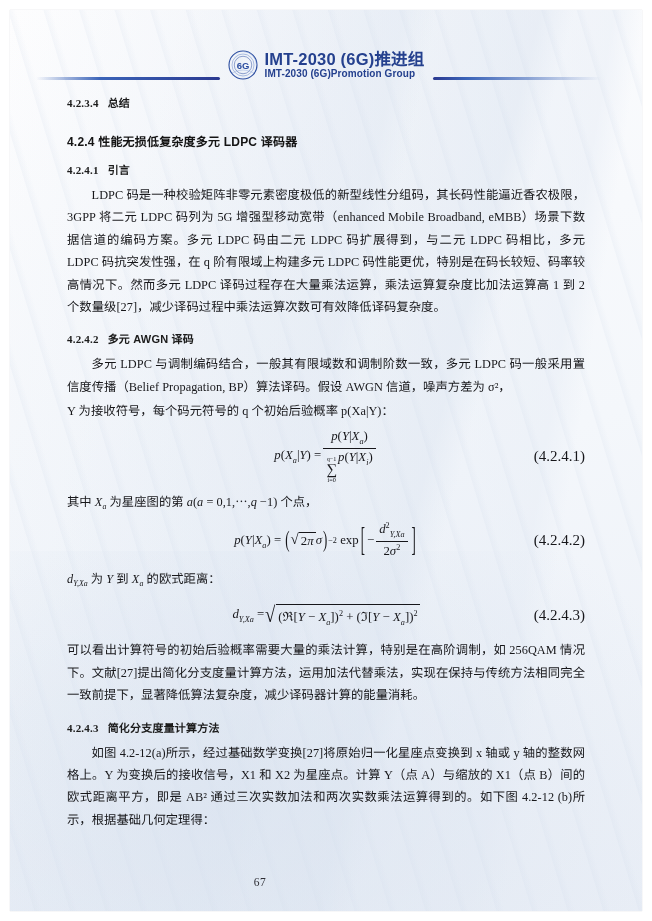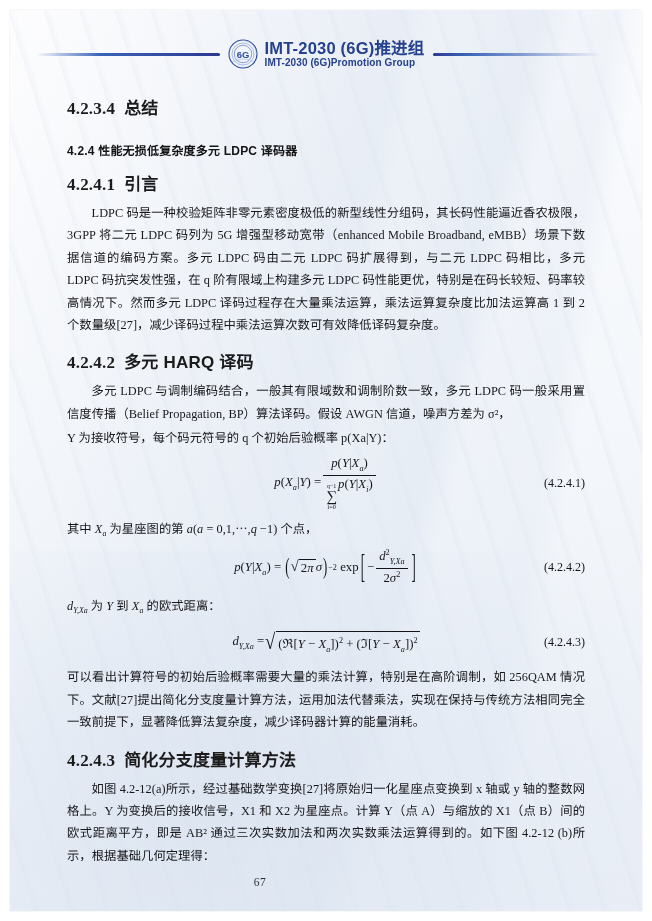--- a/index.html
+++ b/index.html
@@ -60,21 +60,21 @@
     z-index: 3;
   }
 
   
   .hdr {
     position: absolute;
     left: 0; top: 18px;
     width: 632px;
     height: 52px;
     display: flex;
-    align-items: center;
+    align-items: flex-end;
     justify-content: center;
   }
   .hdr-rule {
     height: 3px;
     flex: 1 1 auto;
     background: linear-gradient(90deg, rgba(43,57,144,0) 0%, #3a63b8 35%, #2b3990 100%);
     border-radius: 2px;
   }
   .hdr-rule.right {
     background: linear-gradient(90deg, #2b3990 0%, #3a63b8 18%, rgba(58,99,184,0) 92%);
@@ -114,21 +114,21 @@
 
   
   .body-area {
     position: absolute;
     left: 57px;
     top: 72px;
     width: 518px;
   }
   .h3 {
     font-family: "Liberation Sans", "DejaVu Sans", sans-serif;
-    font-size: 17px;
+    font-size: 11px;
     font-weight: bold;
     color: #1b1b1b;
     margin: 12px 0 7px 0;
     letter-spacing: .2px;
   }
   .h3 .num { font-weight: bold; margin-right: 9px; }
   .h2 {
     font-family: "Liberation Sans", "DejaVu Sans", sans-serif;
     font-size: 12px;
     font-weight: bold;
@@ -163,21 +163,21 @@
     font-family: "Liberation Serif", "DejaVu Serif", serif;
     font-size: 12.8px;
     color: #16161a;
     display: flex;
     align-items: center;
     white-space: nowrap;
   }
   .eq-tag {
     position: absolute;
     right: 0;
-    font-size: 12px;
+    font-size: 15px;
     color: #16161a;
   }
   .frac {
     display: inline-flex;
     flex-direction: column;
     align-items: center;
     vertical-align: middle;
     margin: 0 2px;
   }
   .frac .num, .frac .den { padding: 0 3px; line-height: 1.25; }
@@ -272,21 +272,21 @@
       </div>
 
       <div class="h2">4.2.4 性能无损低复杂度多元 LDPC 译码器</div>
 
       <div class="h3">
         <span class="num lat">4.2.4.1</span><span>引言</span>
       </div>
       <p class="para">LDPC 码是一种校验矩阵非零元素密度极低的新型线性分组码，其长码性能逼近香农极限，3GPP 将二元 LDPC 码列为 5G 增强型移动宽带（enhanced Mobile Broadband, eMBB）场景下数据信道的编码方案。多元 LDPC 码由二元 LDPC 码扩展得到，与二元 LDPC 码相比，多元 LDPC 码抗突发性强，在 q 阶有限域上构建多元 LDPC 码性能更优，特别是在码长较短、码率较高情况下。然而多元 LDPC 译码过程存在大量乘法运算，乘法运算复杂度比加法运算高 1 到 2 个数量级[27]，减少译码过程中乘法运算次数可有效降低译码复杂度。</p>
 
       <div class="h3">
-        <span class="num lat">4.2.4.2</span><span>多元 HARQ 译码</span>
+        <span class="num lat">4.2.4.2</span><span>多元 AWGN 译码</span>
       </div>
       <p class="para">多元 LDPC 与调制编码结合，一般其有限域数和调制阶数一致，多元 LDPC 码一般采用置信度传播（Belief Propagation, BP）算法译码。假设 AWGN 信道，噪声方差为 σ²，</p>
       <p class="para noind">Y 为接收符号，每个码元符号的 q 个初始后验概率 p(Xa|Y)：</p>
 
       <div class="eq-row">
         <span class="eq-body">
           <span><i class="v">p</i>(<i class="v">X<sub class="s">a</sub></i>|<i class="v">Y</i>)&nbsp;=</span>
           <span class="frac">
             <span class="num"><i class="v">p</i>(<i class="v">Y</i>|<i class="v">X<sub class="s">a</sub></i>)</span>
             <span class="bar"></span>

